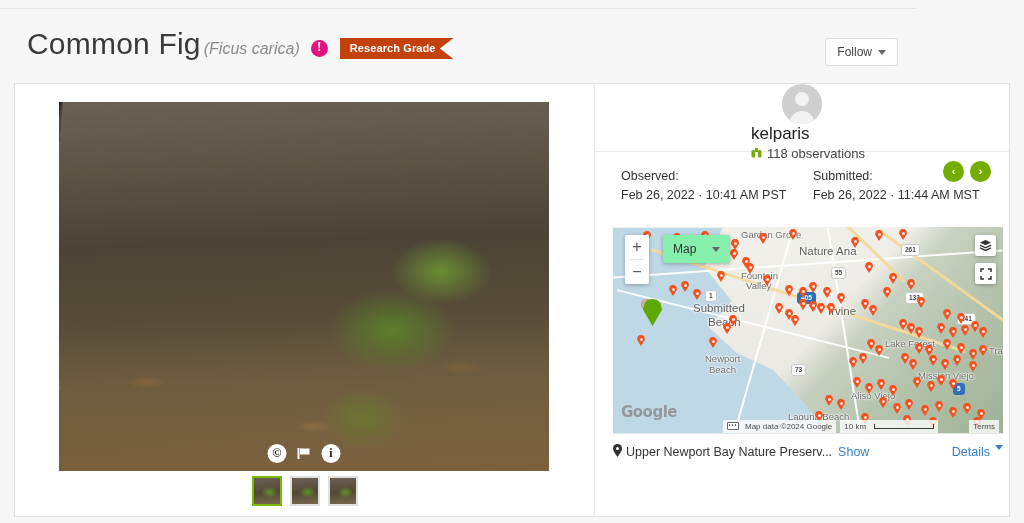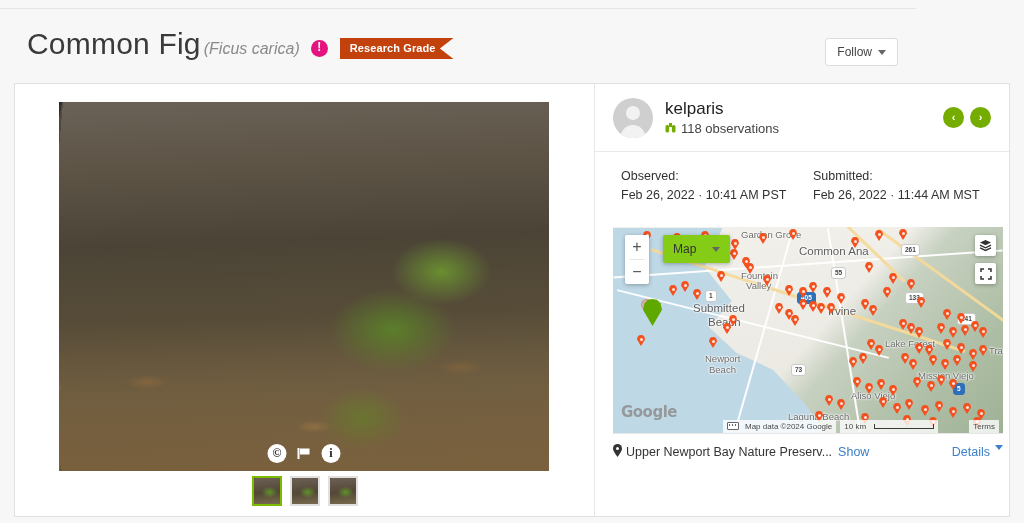--- a/index.html
+++ b/index.html
@@ -132,21 +132,21 @@
     background:
       radial-gradient(ellipse 11px 8px at 60% 55%, rgba(96,150,40,.95), rgba(0,0,0,0) 72%),
       linear-gradient(120deg, rgba(0,0,0,.3) 0 1px, rgba(0,0,0,0) 1px 5px),
       linear-gradient(175deg, #6b6054, #534836 55%, #776a4e);
   }
 
   
   #user-row {
     position: absolute; left: 0; top: 0; right: 0; height: 68px;
     border-bottom: 1px solid #eaeaea;
-    display: flex; align-items: center; padding: 0 18px;
+    display: flex; align-items: center; padding: 0 18px; flex-direction: column;
   }
   #avatar {
     width: 40px; height: 40px; border-radius: 50%;
     background: #cfcfcf; position: relative; overflow: hidden; flex: none;
   }
   #avatar::before {
     content: ""; position: absolute; left: 50%; top: 8px;
     transform: translateX(-50%);
     width: 14px; height: 14px; border-radius: 50%; background: #f2f2f2;
   }
@@ -237,21 +237,21 @@
     background: #fff; border-radius: 2px;
     box-shadow: 0 1px 4px rgba(0,0,0,.3); z-index: 10;
   }
   .zoom-btn {
     height: 24px; display: flex; align-items: center; justify-content: center;
     font-size: 16px; color: #555; cursor: pointer; line-height: 1;
   }
   .zoom-sep { height: 1px; background: #e6e6e6; margin: 0 5px; }
   #maptype-ctrl {
     position: absolute; left: 50px; top: 8px; z-index: 10;
-    background: #84cc16; border-radius: 2px; box-shadow: 0 1px 4px rgba(0,0,0,.3);
+    background: #86efac; border-radius: 2px; box-shadow: 0 1px 4px rgba(0,0,0,.3);
     padding: 7px 10px; display: flex; align-items: center; gap: 16px;
     font-size: 12px; color: #333; cursor: pointer;
   }
   #map-right-ctrls {
     position: absolute; right: 7px; top: 8px; z-index: 10;
     display: flex; flex-direction: column; gap: 7px;
   }
   .sq-btn {
     width: 21px; height: 21px; background: #fff; border-radius: 2px;
     box-shadow: 0 1px 4px rgba(0,0,0,.3);
@@ -404,21 +404,21 @@
             <div class="shield" style="left: 218px; top: 40px;">55</div>
             <div class="shield" style="left: 288px; top: 17px;">261</div>
             <div class="shield" style="left: 292px; top: 65px;">133</div>
             <div class="shield blue" style="left: 184px; top: 65px;">405</div>
             <div class="shield" style="left: 178px; top: 137px;">73</div>
             <div class="shield" style="left: 344px; top: 86px;">241</div>
             <div class="shield blue" style="left: 340px; top: 156px;">5</div>
           </div>
         <div id="map-places">
             <div class="place" style="left: 128px; top: 2px;">Garden Grove</div>
-            <div class="place big" style="left: 186px; top: 18px;">Common Ana</div>
+            <div class="place big" style="left: 186px; top: 18px;">Nature Ana</div>
             <div class="place" style="left: 128px; top: 43px;">Fountain</div>
             <div class="place" style="left: 133px; top: 53px;">Valley</div>
             <div class="place big" style="left: 80px; top: 75px;">Submitted</div>
             <div class="place big" style="left: 95px; top: 89px;">Beach</div>
             <div class="place big" style="left: 215px; top: 78px;">Irvine</div>
             <div class="place" style="left: 92px; top: 126px;">Newport</div>
             <div class="place" style="left: 96px; top: 137px;">Beach</div>
             <div class="place" style="left: 272px; top: 111px;">Lake Forest</div>
             <div class="place" style="left: 305px; top: 143px;">Mission Viejo</div>
             <div class="place" style="left: 238px; top: 163px;">Aliso Viejo</div>

